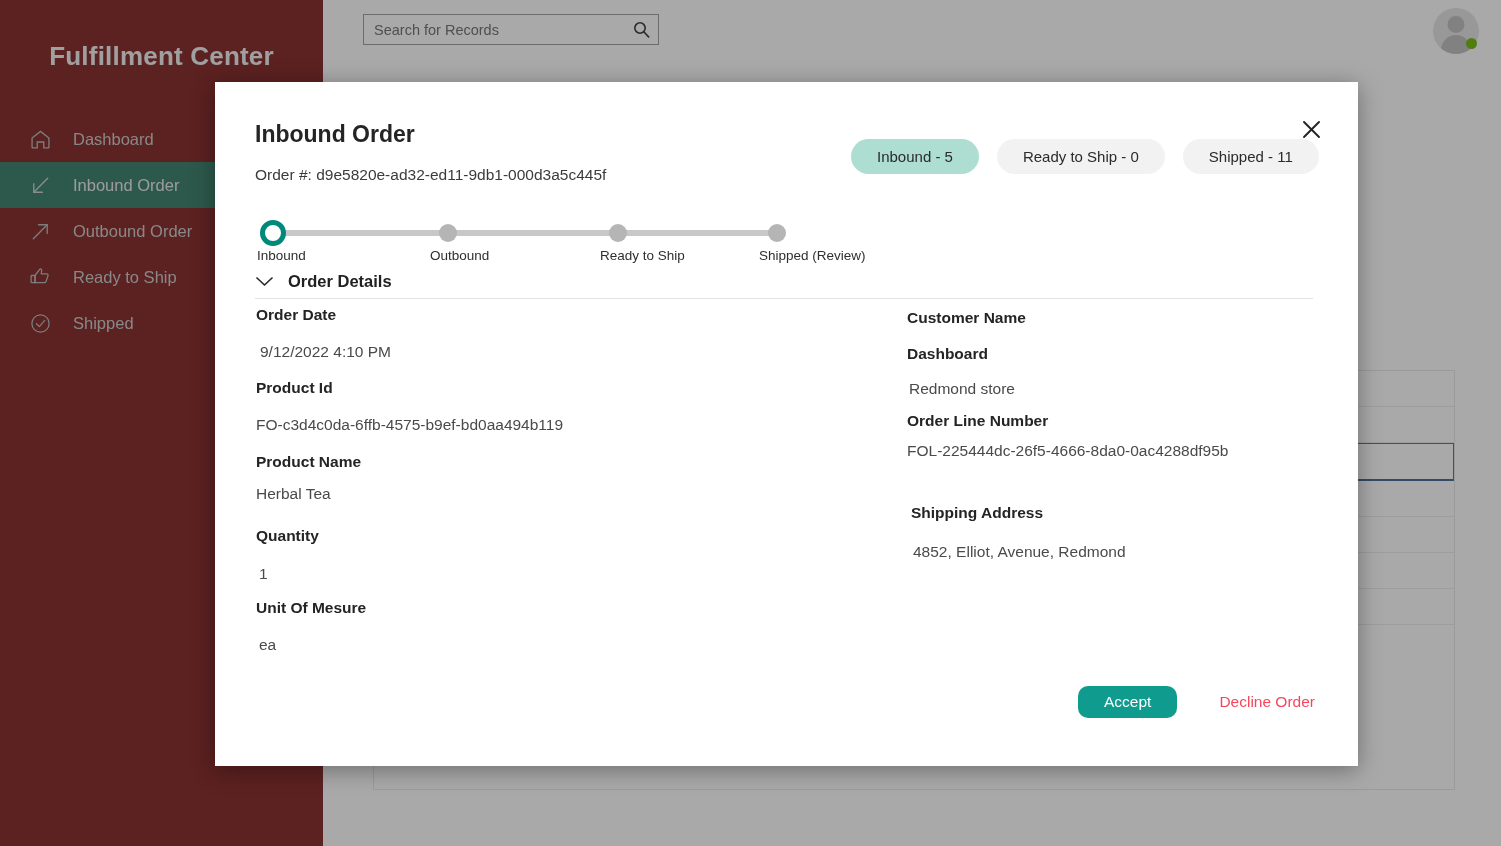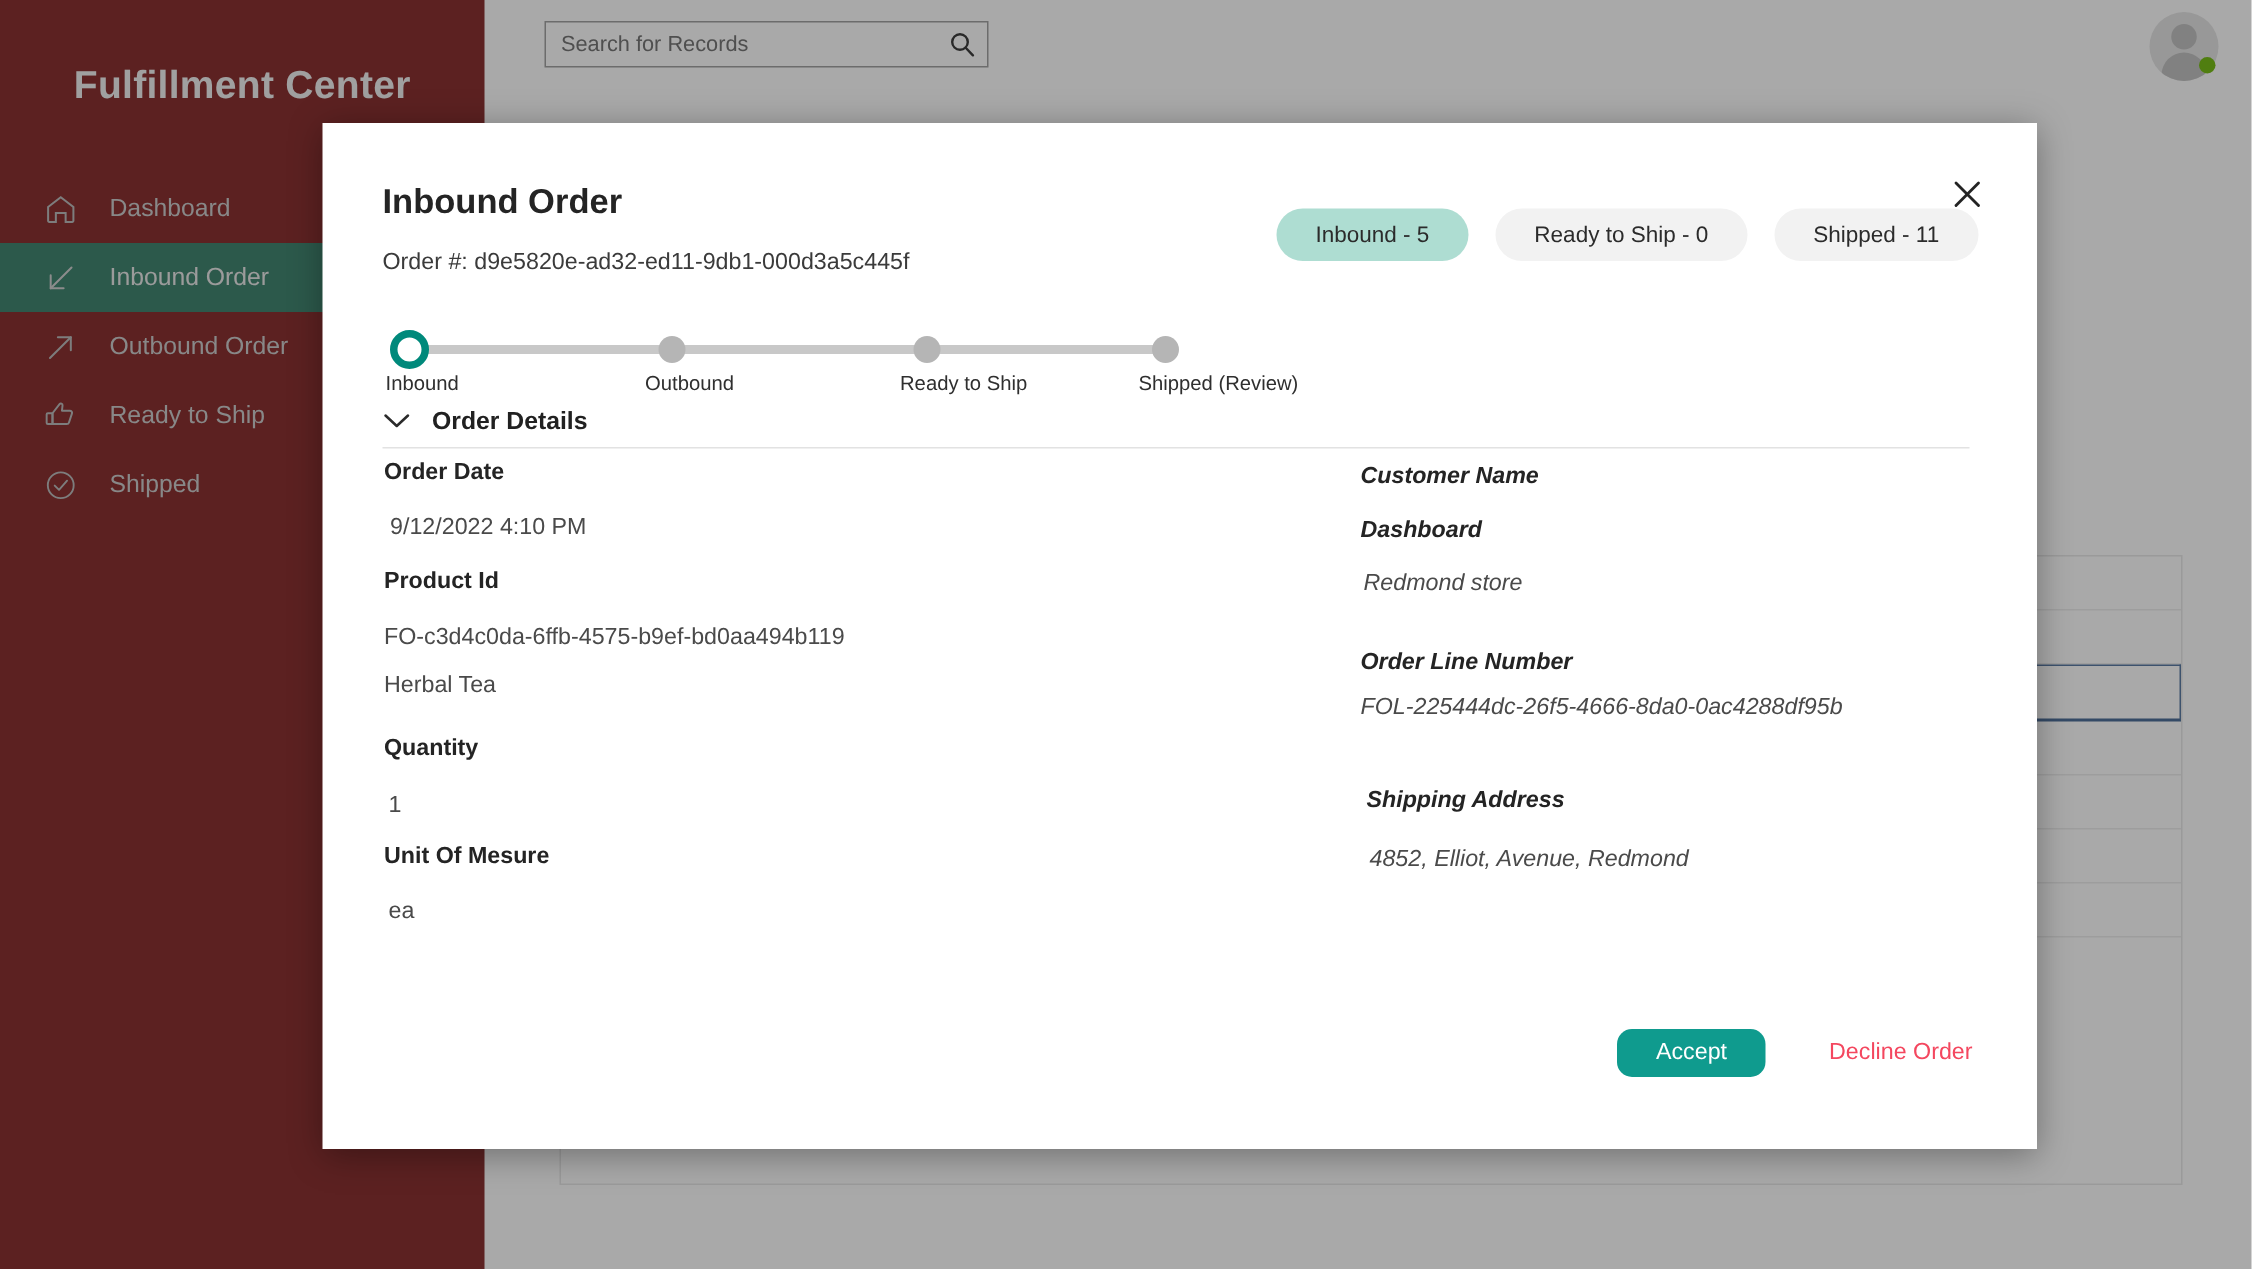--- a/index.html
+++ b/index.html
@@ -213,21 +213,21 @@
     position: absolute; left: 40px; top: 216px;
     width: 1058px; height: 1px; background: #e2e2e2;
   }
 
   #cols {
     position: absolute; left: 0; top: 224px;
     width: 1143px;
   }
   .col { position: absolute; top: 0; }
   .col-left  { left: 41px;  width: 620px; }
-  .col-right { left: 692px; width: 420px; font-style: italic; }
+  .col-right { left: 692px; width: 420px; }
 
   .fl { font-size: 15.5px; font-weight: bold; color: #242424; }
   .fv { font-size: 15.5px; color: #4a4a4a; }
 
   .fld { margin-bottom: 0; }
 
   #actions {
     position: absolute; left: 0; top: 604px; width: 1143px;
     display: flex; align-items: center;
     justify-content: flex-end;
@@ -395,20 +395,21 @@
     <div class="col col-left">
       <div class="fld">
         <div class="fl" style="margin-top:0">Order Date</div>
         <div class="fv" style="margin-top:19px;padding-left:4px">9/12/2022 4:10 PM</div>
       </div>
       <div class="fld">
         <div class="fl" style="margin-top:18px">Product Id</div>
         <div class="fv" style="margin-top:19px">FO-c3d4c0da-6ffb-4575-b9ef-bd0aa494b119</div>
       </div>
       <div class="fld">
+        <div class="fl" style="margin-top:19px">Product Name</div>
         <div class="fv" style="margin-top:14px">Herbal Tea</div>
       </div>
       <div class="fld">
         <div class="fl" style="margin-top:24px">Quantity</div>
         <div class="fv" style="margin-top:20px;padding-left:3px">1</div>
       </div>
       <div class="fld">
         <div class="fl" style="margin-top:16px">Unit Of Mesure</div>
         <div class="fv" style="margin-top:19px;padding-left:3px">ea</div>
       </div>
@@ -416,21 +417,21 @@
 
     <div class="col col-right">
       <div class="fld">
         <div class="fl" style="margin-top:3px">Customer Name</div>
       </div>
       <div class="fld">
         <div class="fl" style="margin-top:18px">Dashboard</div>
         <div class="fv" style="margin-top:17px;padding-left:2px">Redmond store</div>
       </div>
       <div class="fld">
-        <div class="fl" style="margin-top:35px">Order Line Number</div>
+        <div class="fl" style="margin-top:14px">Order Line Number</div>
         <div class="fv" style="margin-top:12px">FOL-225444dc-26f5-4666-8da0-0ac4288df95b</div>
       </div>
       <div class="fld">
         <div class="fl" style="margin-top:44px;padding-left:4px">Shipping Address</div>
         <div class="fv" style="margin-top:21px;padding-left:6px">4852, Elliot, Avenue, Redmond</div>
       </div>
     </div>
 
   </div>
 

